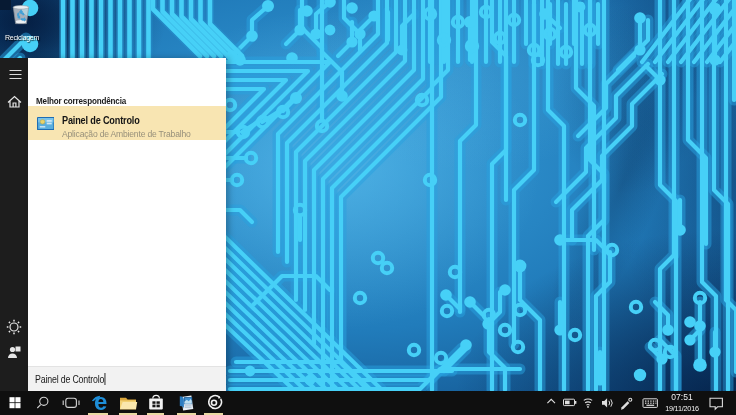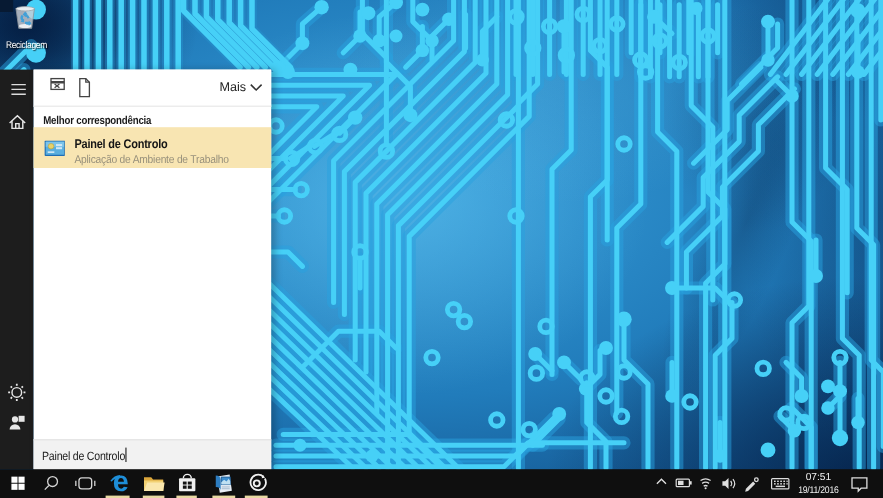--- a/index.html
+++ b/index.html
@@ -440,35 +440,20 @@
         </g>
       </g>
       <g fill="#e6e6e6">
         <circle cx="12.5" cy="291.5" r="2.6"></circle>
         <path d="M8,300 a4.5,4.5 0 0 1 9,0 z"></path>
         <rect x="15.5" y="288.5" width="5" height="5"></rect>
       </g>
     </svg>
   </div>
   <div class="panel">
-    <div class="toprow">
-      <svg width="198" height="30" viewBox="0 0 198 30">
-        <g fill="none" stroke="#444" stroke-width="1.1">
-          <rect x="14.5" y="7.5" width="11" height="9"></rect>
-          <path d="M14.5,10.5 H25.5" stroke-width="2"></path>
-          <path d="M17.5,12 l4,3.2 M21.5,12 l-4,3.2"></path>
-        </g>
-        <g fill="none" stroke="#444" stroke-width="1.1">
-          <path d="M38.5,7.5 h5 l3,3 v12 h-8 z"></path>
-          <path d="M43.5,7.5 v3 h3"></path>
-        </g>
-        <path d="M181,12.5 l4.5,4.5 4.5,-4.5" fill="none" stroke="#333" stroke-width="1.3"></path>
-      </svg>
-      <div class="mais">Mais</div>
-    </div>
     <div class="seclabel">Melhor correspondência</div>
     <div class="hirow">
       <svg width="17.5" height="13" viewBox="0 0 19 15" style="position:absolute;left:8.5px;top:11px;" preserveAspectRatio="none">
         <rect x="0" y="0" width="19" height="15" rx="1" fill="#1f6db4"></rect>
         <rect x="1.2" y="1.2" width="16.6" height="12.6" rx="0.5" fill="#5aaede"></rect>
         <rect x="1.2" y="1.2" width="16.6" height="5" fill="#7cc4ea"></rect>
         <circle cx="6" cy="5.6" r="2.6" fill="#e8d26a" stroke="#b49b35" stroke-width=".5"></circle>
         <rect x="10.5" y="3.5" width="5.5" height="2" fill="#cfe7f5"></rect>
         <rect x="10.5" y="6.5" width="5.5" height="2" fill="#cfe7f5"></rect>
         <rect x="3" y="10.5" width="6" height="1.6" fill="#cfe7f5"></rect>

